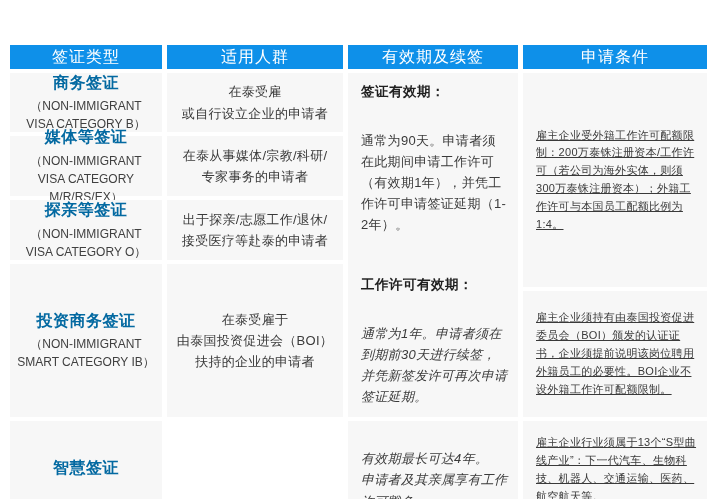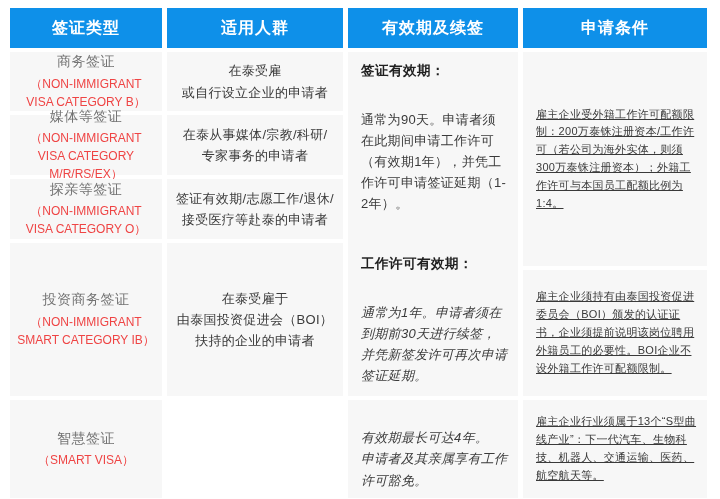--- a/index.html
+++ b/index.html
@@ -17,30 +17,31 @@
     padding: 8px 0 0 10px;
     box-sizing: border-box;
   }
   .col { display: flex; flex-direction: column; gap: 4px; }
   .col-1 { width: 152px; }
   .col-2 { width: 176px; }
   .col-3 { width: 170px; }
   .col-4 { width: 184px; }
 
   .hcell {
-    height: 40px;
+    height: 24px;
     background: #0e90e9;
     color: #ffffff;
-    font-weight: bold;
+    font-weight: normal;
     font-size: 16px;
     letter-spacing: 1px;
     display: flex;
     align-items: center;
     justify-content: center;
     flex: none;
+    margin-top: 37px;
   }
   .cell {
     background: #f7f7f7;
     color: #3a3a3a;
     display: flex;
     flex-direction: column;
     align-items: center;
     justify-content: center;
     text-align: center;
     box-sizing: border-box;
@@ -53,30 +54,30 @@
   }
   .h59 { height: 59px; }
   .h60 { height: 60px; }
   .h98 { height: 98px; }
   .h126 { height: 126px; }
   .h153 { height: 153px; }
   .h214 { height: 214px; }
   .h344 { height: 344px; justify-content: space-between; }
 
   .vname {
-    font-weight: normal;
-    font-size: 14px;
-    color: #737373;
+    font-weight: bold;
+    font-size: 16px;
+    color: #0369a1;
     letter-spacing: 0.5px;
     margin-bottom: 3px;
     line-height: 1.4;
   }
   .vcode {
     font-size: 12px;
-    color: #ef4444;
+    color: #404040;
     line-height: 1.5;
     padding: 0 6px;
   }
   .aud {
     font-size: 13px;
     line-height: 1.62;
     white-space: pre-line;
     letter-spacing: 0.3px;
   }
   .vhead {
@@ -119,36 +120,35 @@
     <div class="cell h60">
       <div class="vname">探亲等签证</div>
       <div class="vcode">（NON-IMMIGRANT VISA CATEGORY O）</div>
     </div>
     <div class="cell h153">
       <div class="vname">投资商务签证</div>
       <div class="vcode">（NON-IMMIGRANT SMART CATEGORY IB）</div>
     </div>
     <div class="cell h98">
       <div class="vname">智慧签证</div>
-      <div class="vcode">（SMART VISA）</div>
     </div>
   </div>
 
   <div class="col col-2">
     <div class="hcell">适用人群</div>
     <div class="cell h59">
       <div class="aud">在泰受雇
 或自行设立企业的申请者</div>
     </div>
     <div class="cell h60">
       <div class="aud">在泰从事媒体/宗教/科研/
 专家事务的申请者</div>
     </div>
     <div class="cell h60">
-      <div class="aud">签证有效期/志愿工作/退休/
+      <div class="aud">出于探亲/志愿工作/退休/
 接受医疗等赴泰的申请者</div>
     </div>
     <div class="cell h153">
       <div class="aud">在泰受雇于
 由泰国投资促进会（BOI）
 扶持的企业的申请者</div>
     </div>
   </div>
 
   <div class="col col-3">

